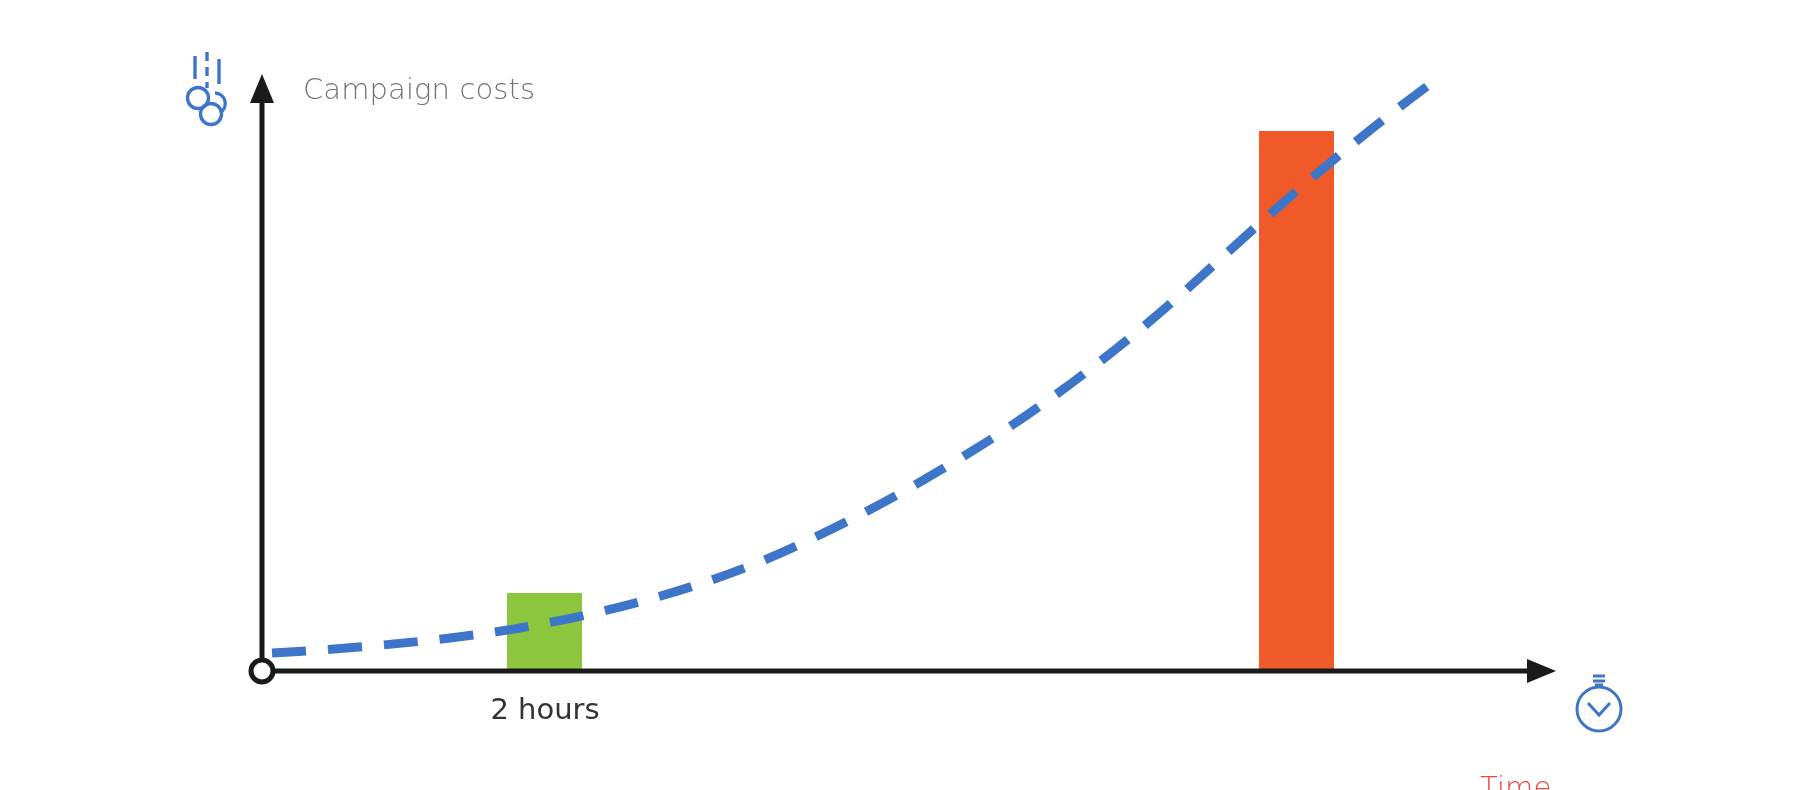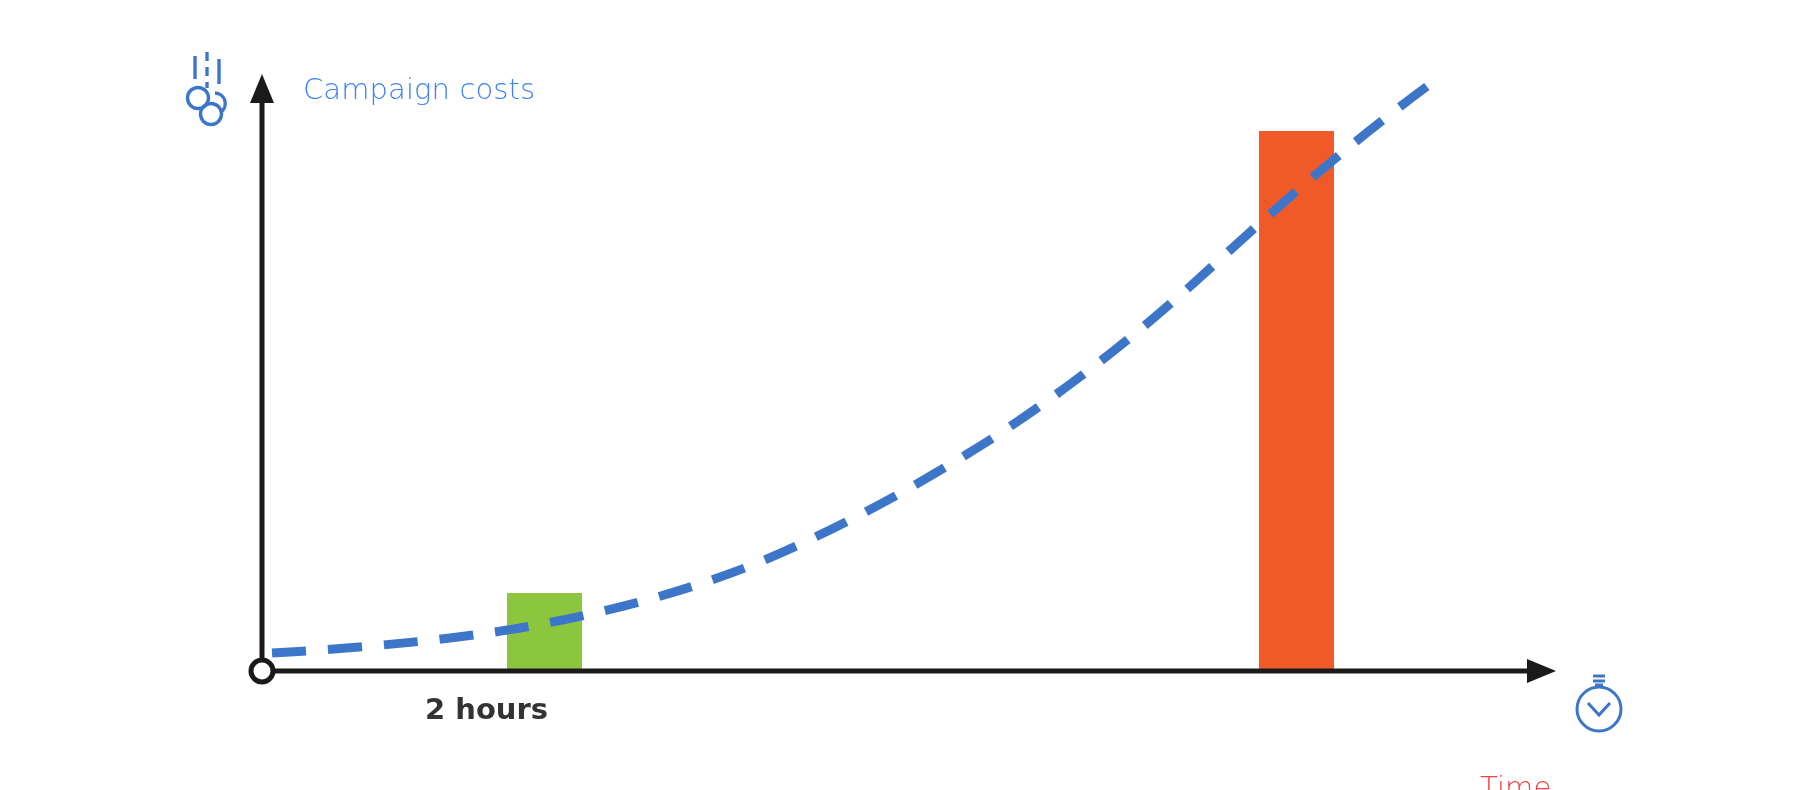--- a/index.html
+++ b/index.html
@@ -24,37 +24,37 @@
     position: absolute;
     font-family: "DejaVu Sans", "Liberation Sans", sans-serif;
     font-weight: 300;
     letter-spacing: 0.1px;
     white-space: nowrap;
   }
   #y-axis-title {
     left: 303px;
     top: 72px;
     font-size: 29px;
-    color: #3b82f6;
+    color: #737373;
   }
   #x-axis-title {
     left: 1480px;
     top: 730px;
     font-size: 29px;
     color: #ef4444;
     margin-top: 40px;
   }
   .tick-label {
     position: absolute;
     font-family: "DejaVu Sans", "Liberation Sans", sans-serif;
-    font-weight: 700;
+    font-weight: 400;
     font-size: 29px;
     color: #333333;
     white-space: nowrap;
-    text-align: left;
+    text-align: center;
   }
   #tick-label-0 {
     left: 425px;
     top: 692px;
     width: 240px;
   }
   #tick-label-1 {
     left: 1134px;
     top: 692px;
     width: 240px;

